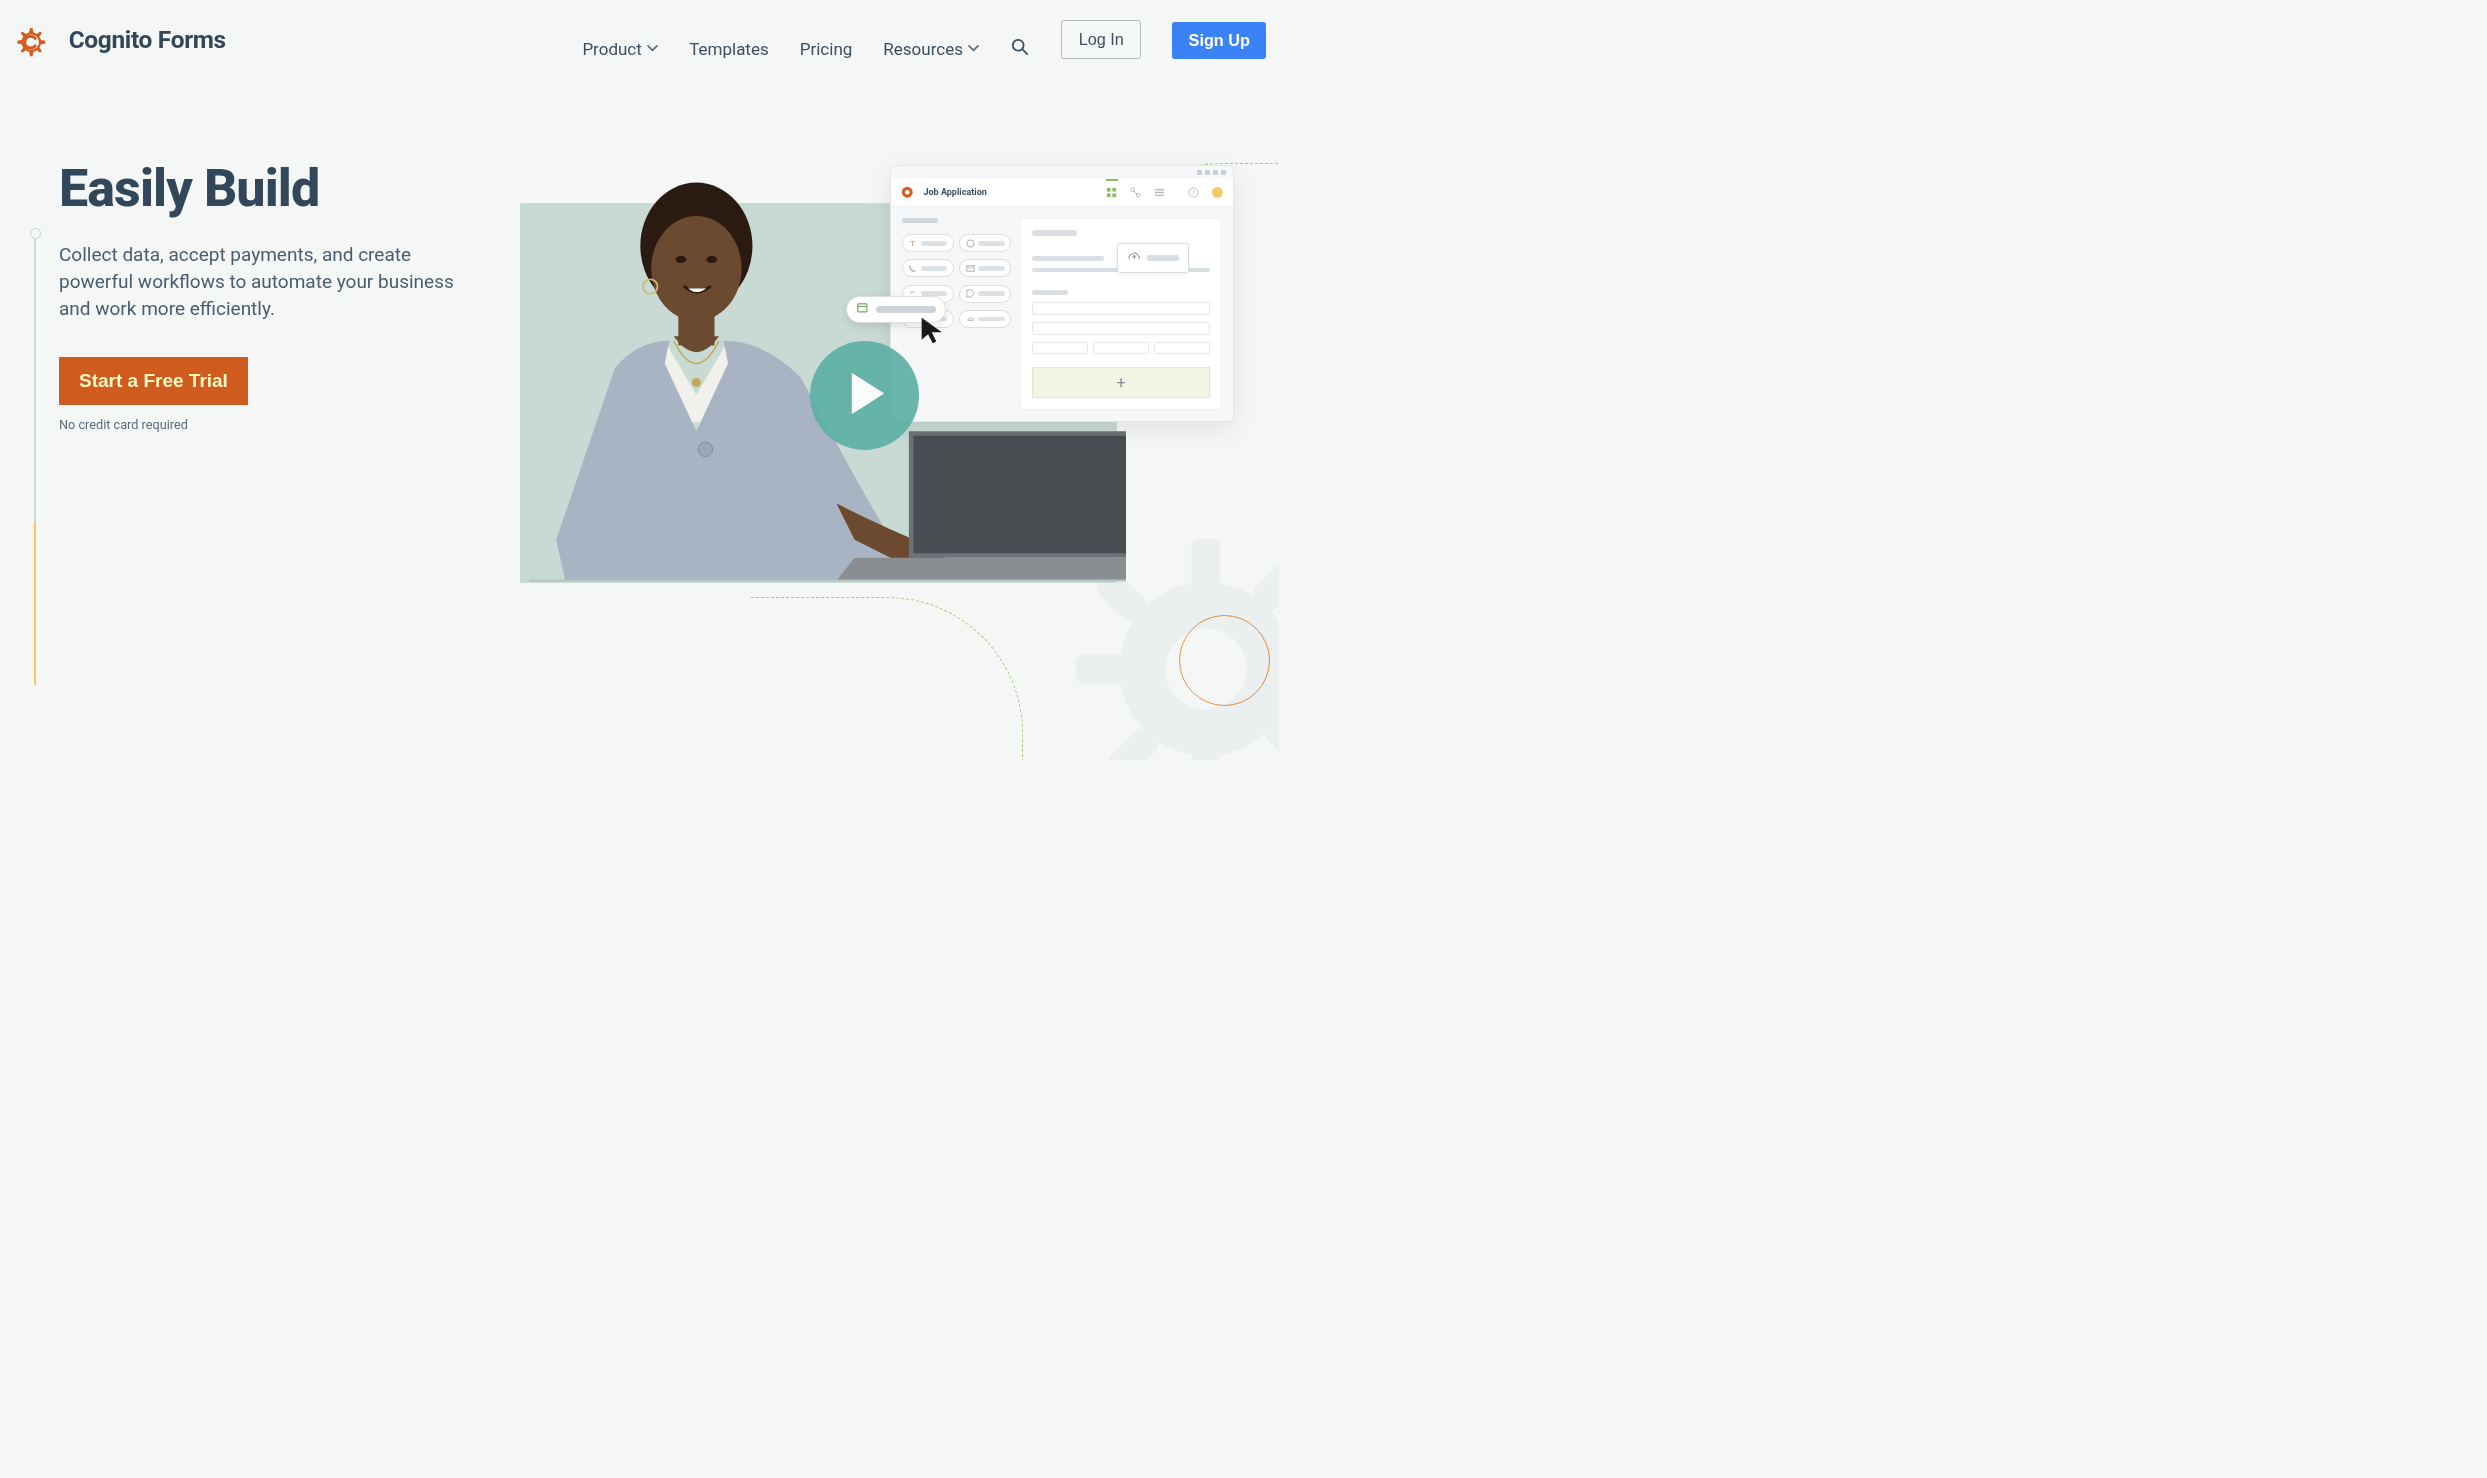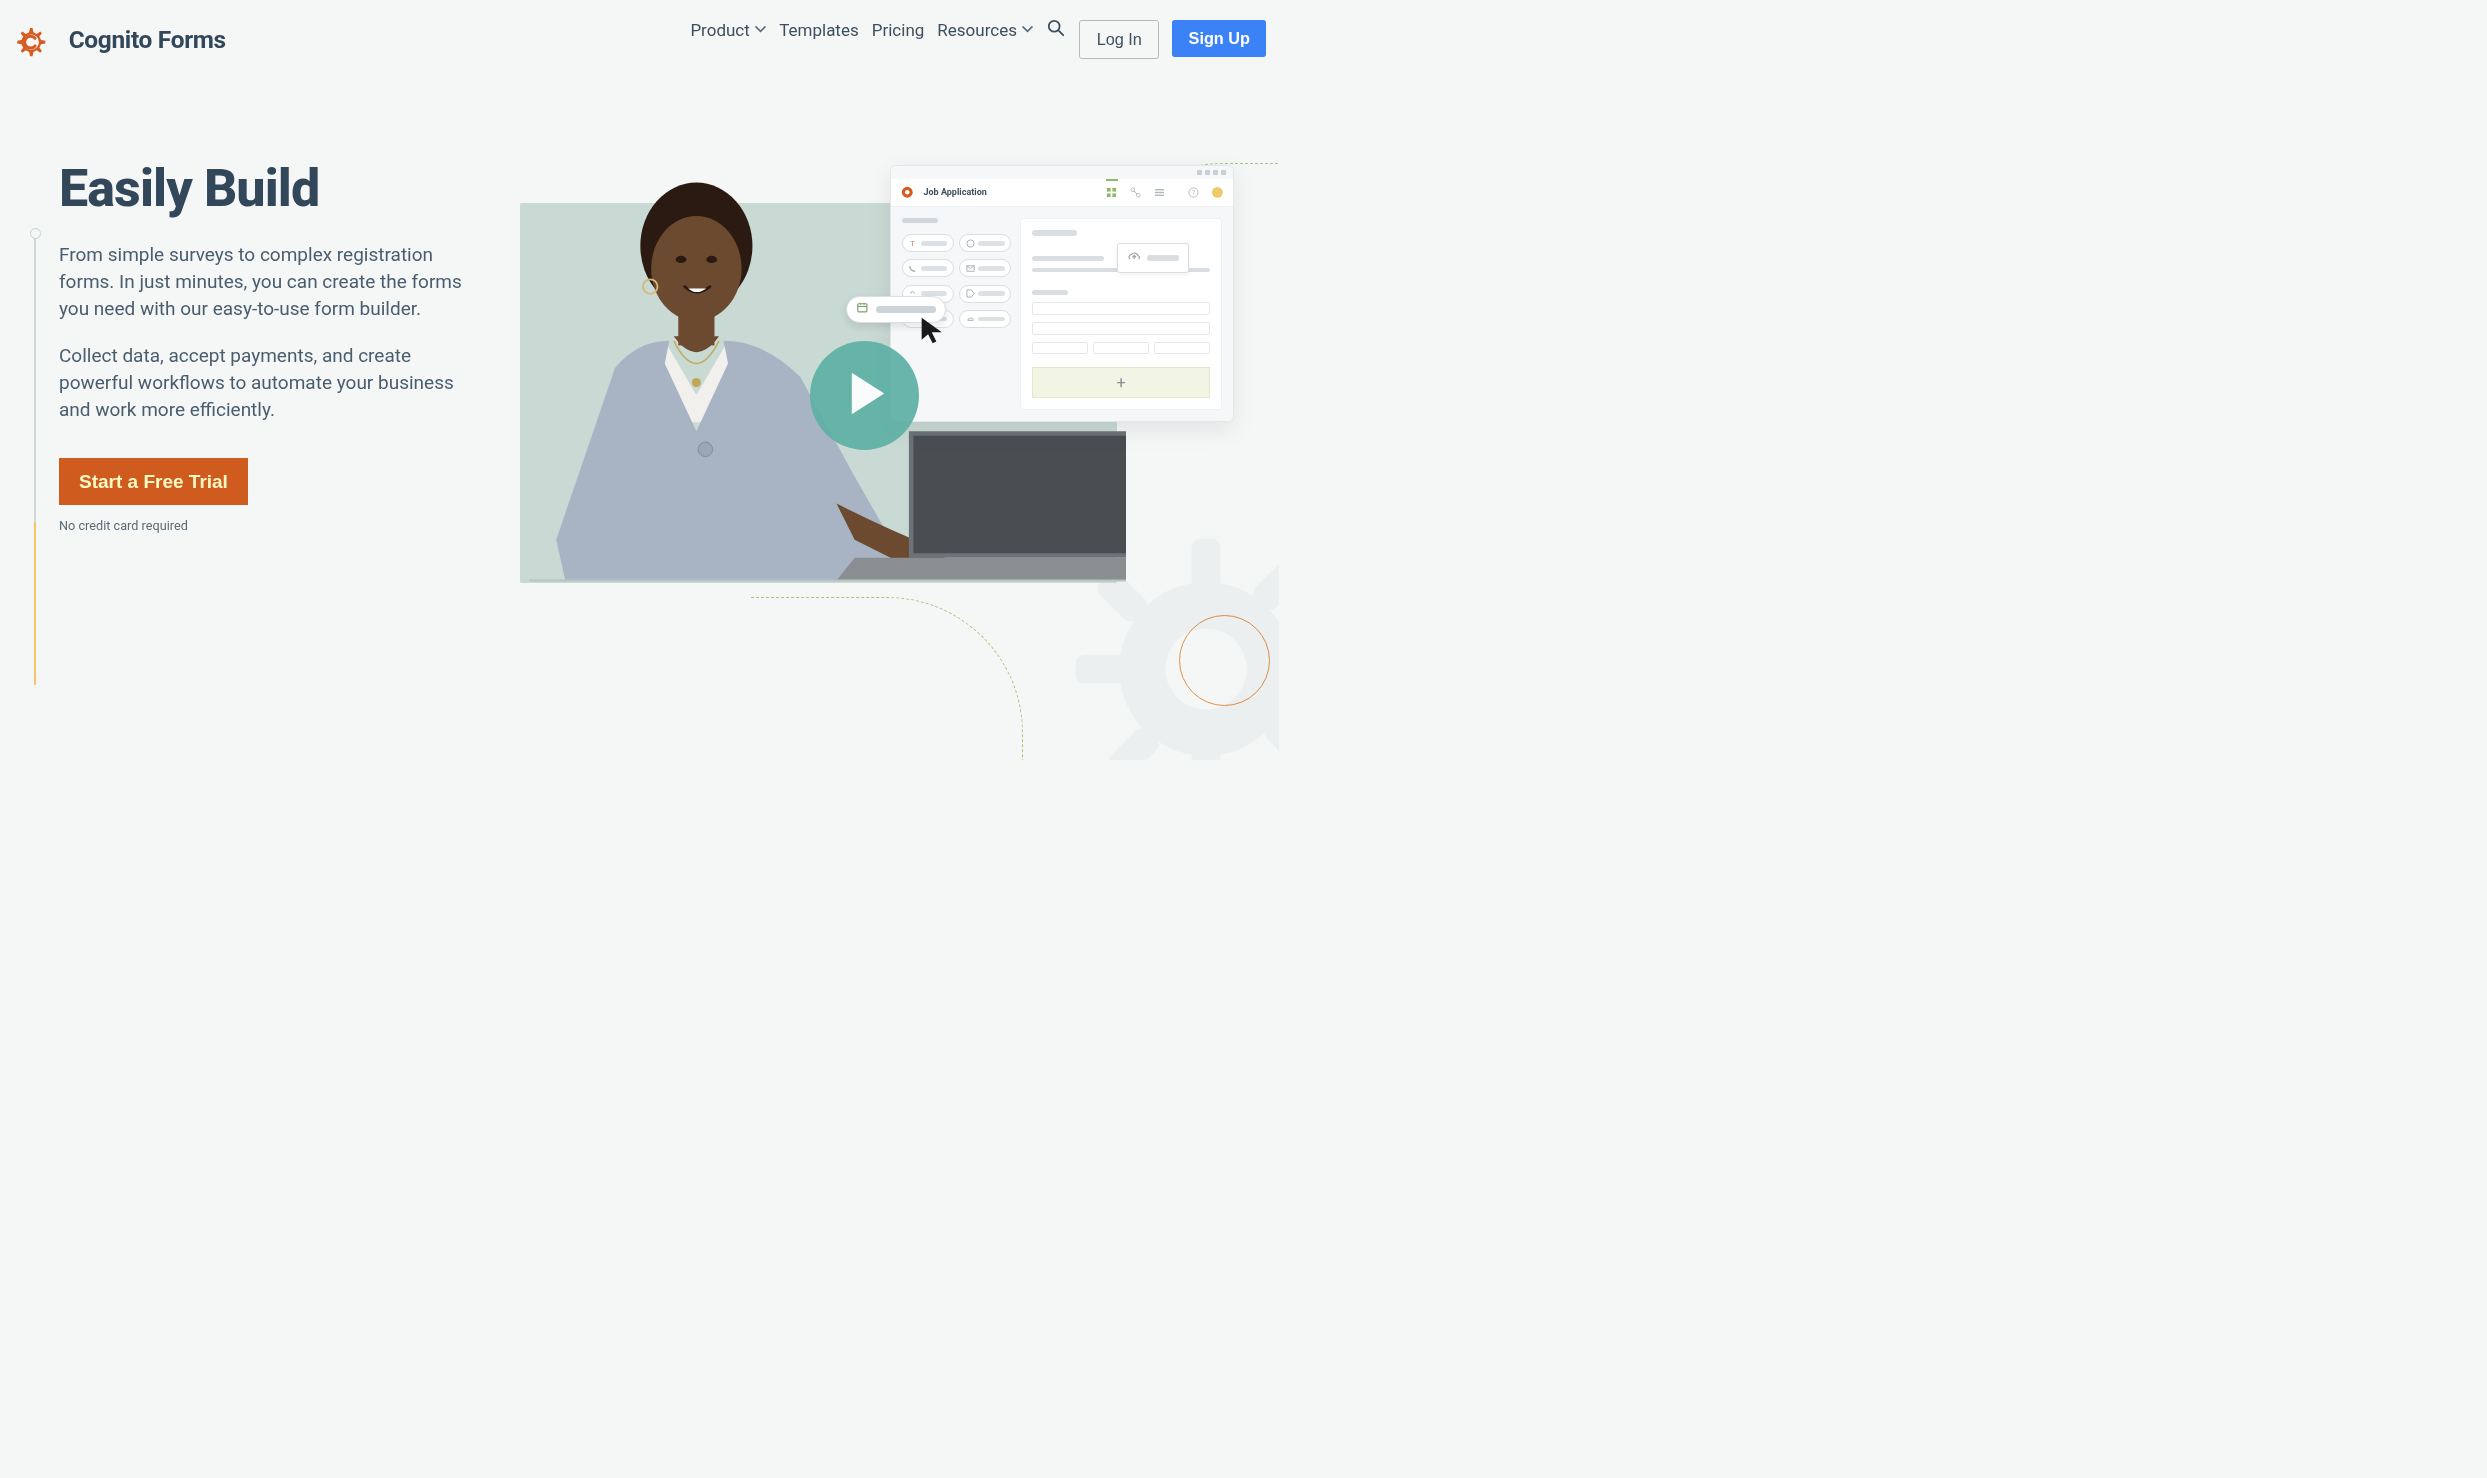--- a/index.html
+++ b/index.html
@@ -55,21 +55,21 @@
   cursor: pointer;
 }
 .logo-icon {
   width: 34px; height: 34px;
 }
 .logo-text {
   font-size: 24.4px; font-weight: 700; color: #33475b;
   letter-spacing: -0.3px;
 }
 nav {
-  display: flex; align-items: flex-start; gap: 13px;
+  display: flex; align-items: flex-end; gap: 31px;
 }
 .nav-item {
   display: flex; align-items: center; gap: 5.4px;
   font-size: 17px; color: #3d4f5f; cursor: pointer;
   font-weight: 400;
 }
 .chevron {
   width: 11px; height: 11px; display: inline-flex; align-items: center;
 }
 .search-btn {
@@ -270,21 +270,20 @@
     <button class="btn btn-login">Log In</button>
     <button class="btn btn-signup">Sign Up</button>
   </nav>
 </header>
 
 <section class="hero">
   <div class="hero-left">
     <h1 class="hero-title">
       <span>Easily Build</span><br>
     </h1>
-    <p class="hero-p">From simple surveys to complex registration forms. In just minutes, you can create the forms you need with our easy-to-use form builder.</p>
     <p class="hero-p">Collect data, accept payments, and create powerful workflows to automate your business and work more efficiently.</p>
     <button class="btn-cta">Start a Free Trial</button>
     <p class="trial-note">No credit card required</p>
   </div>
 
   <div class="hero-right">
     <div class="mint-panel"></div>
 
     <div class="person">
       <svg viewBox="0 0 660 470" width="597" height="425">

